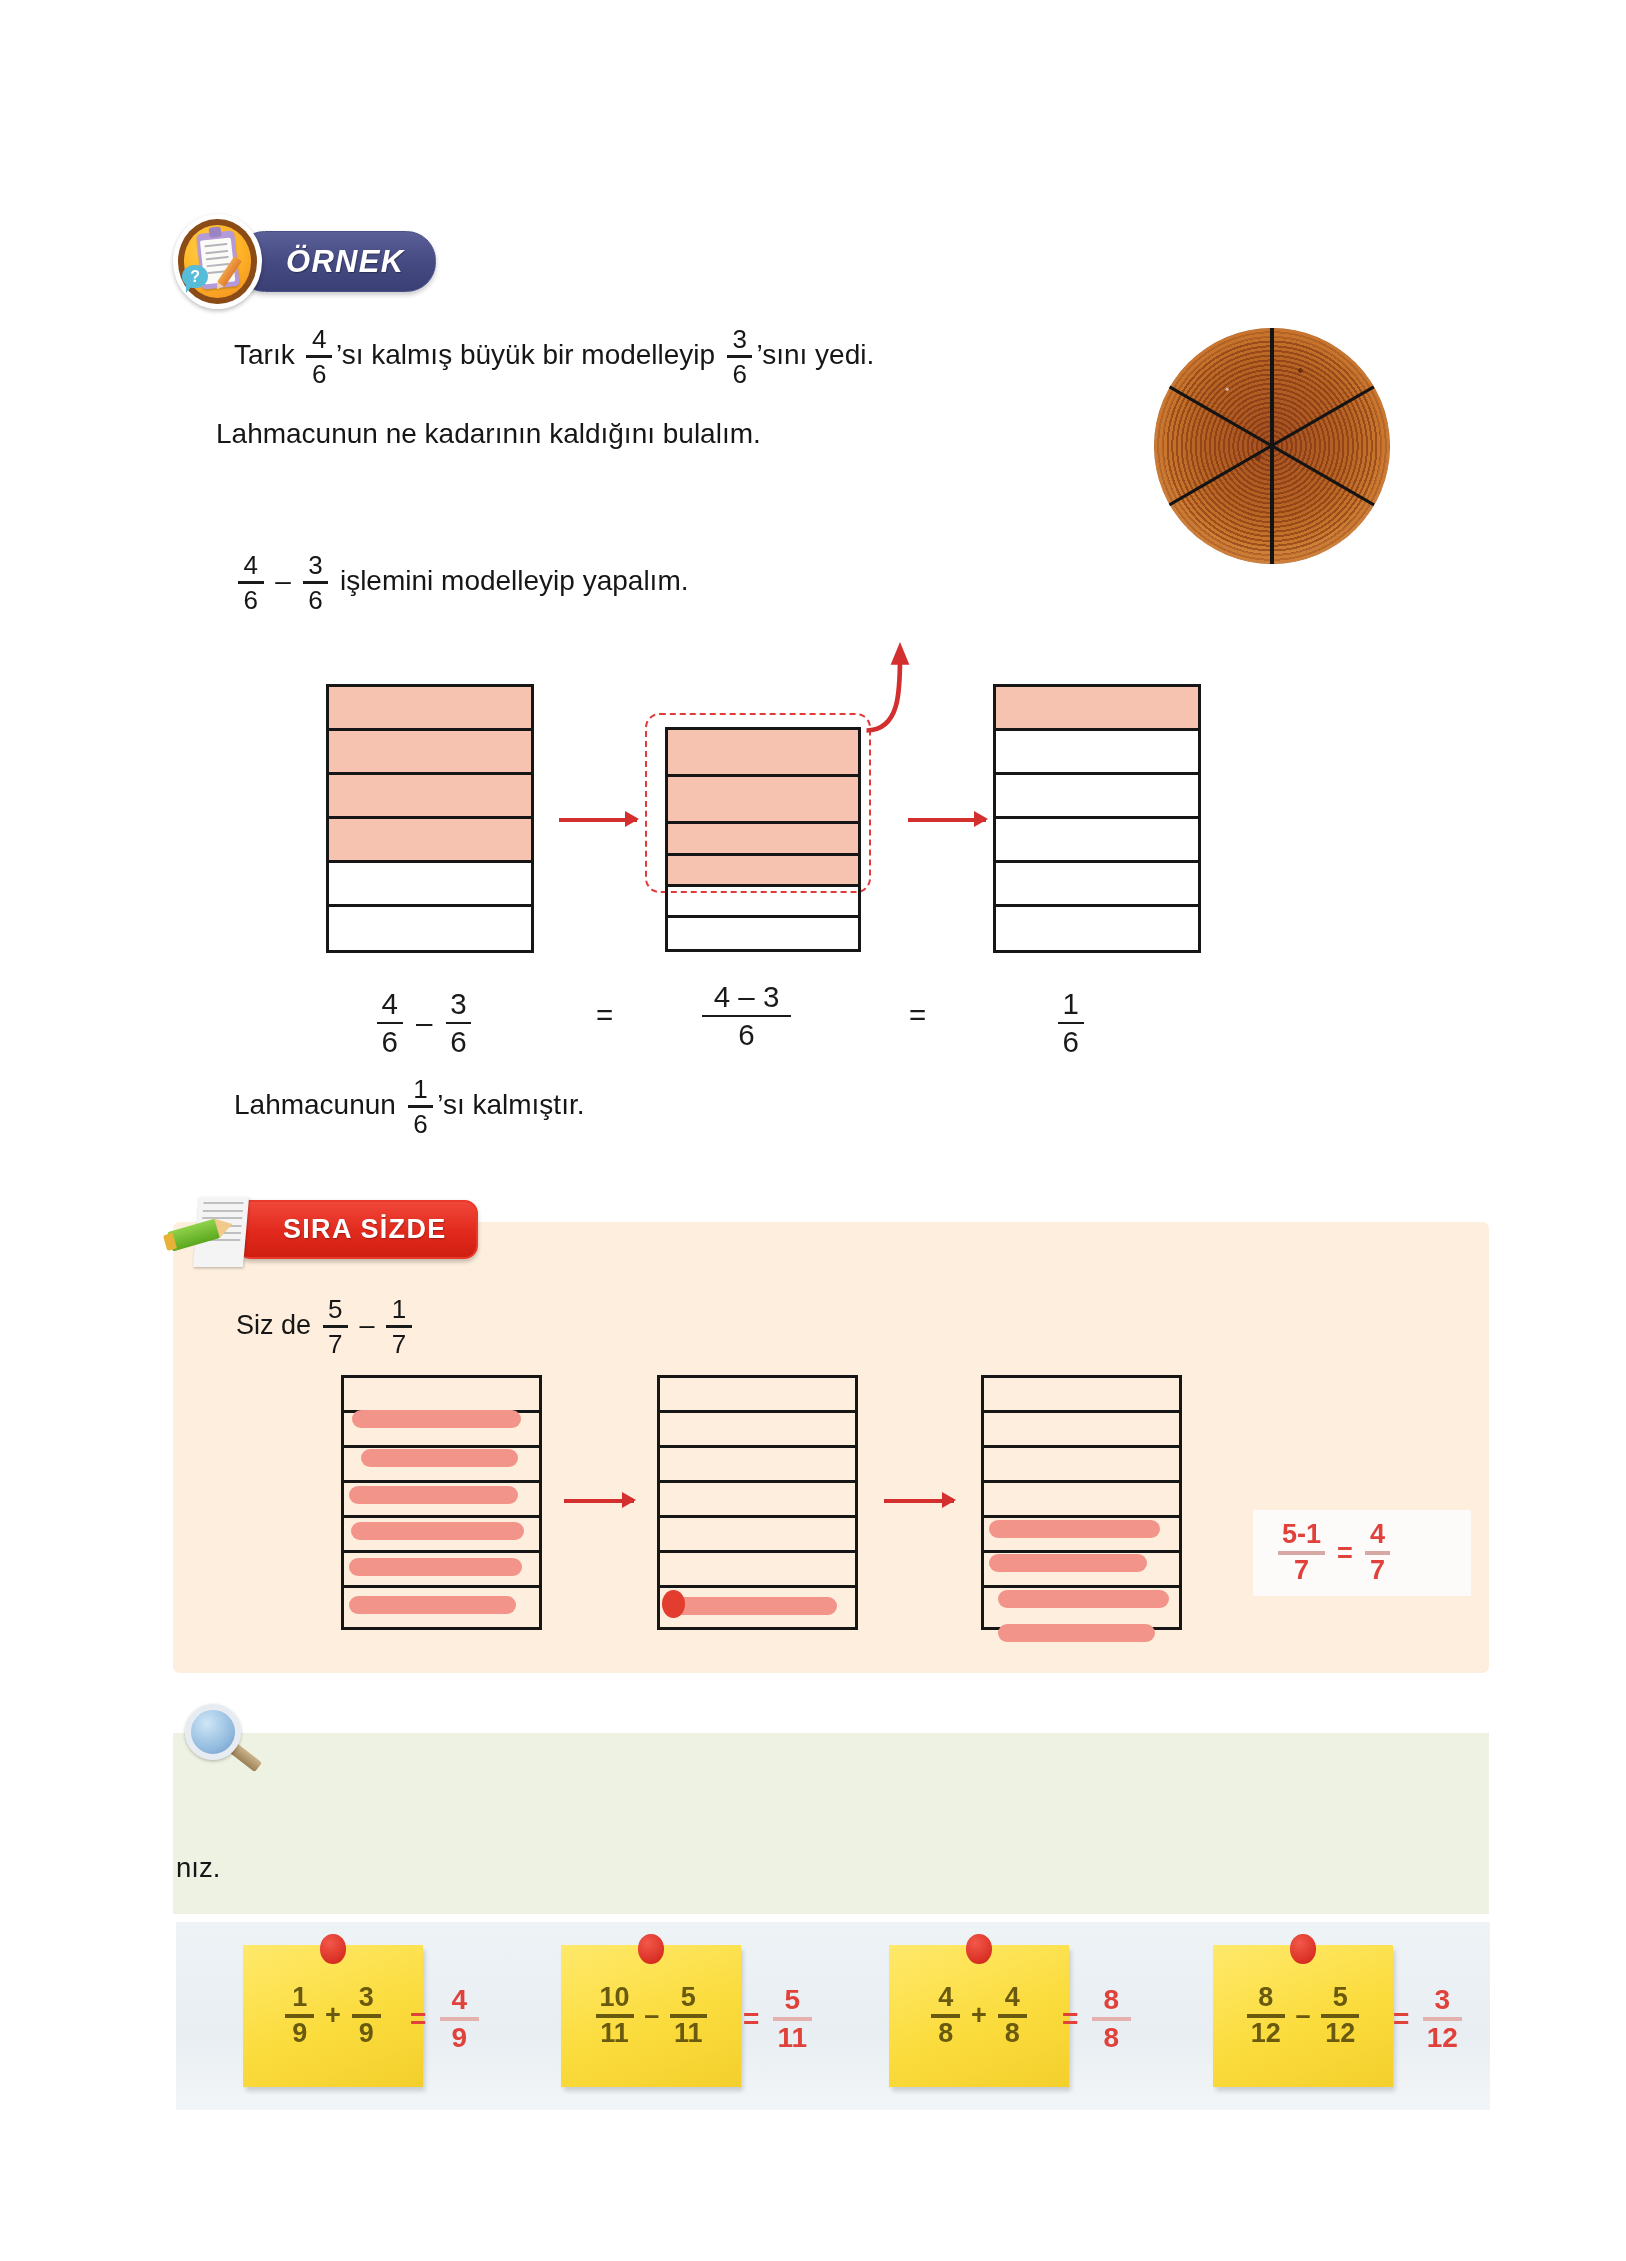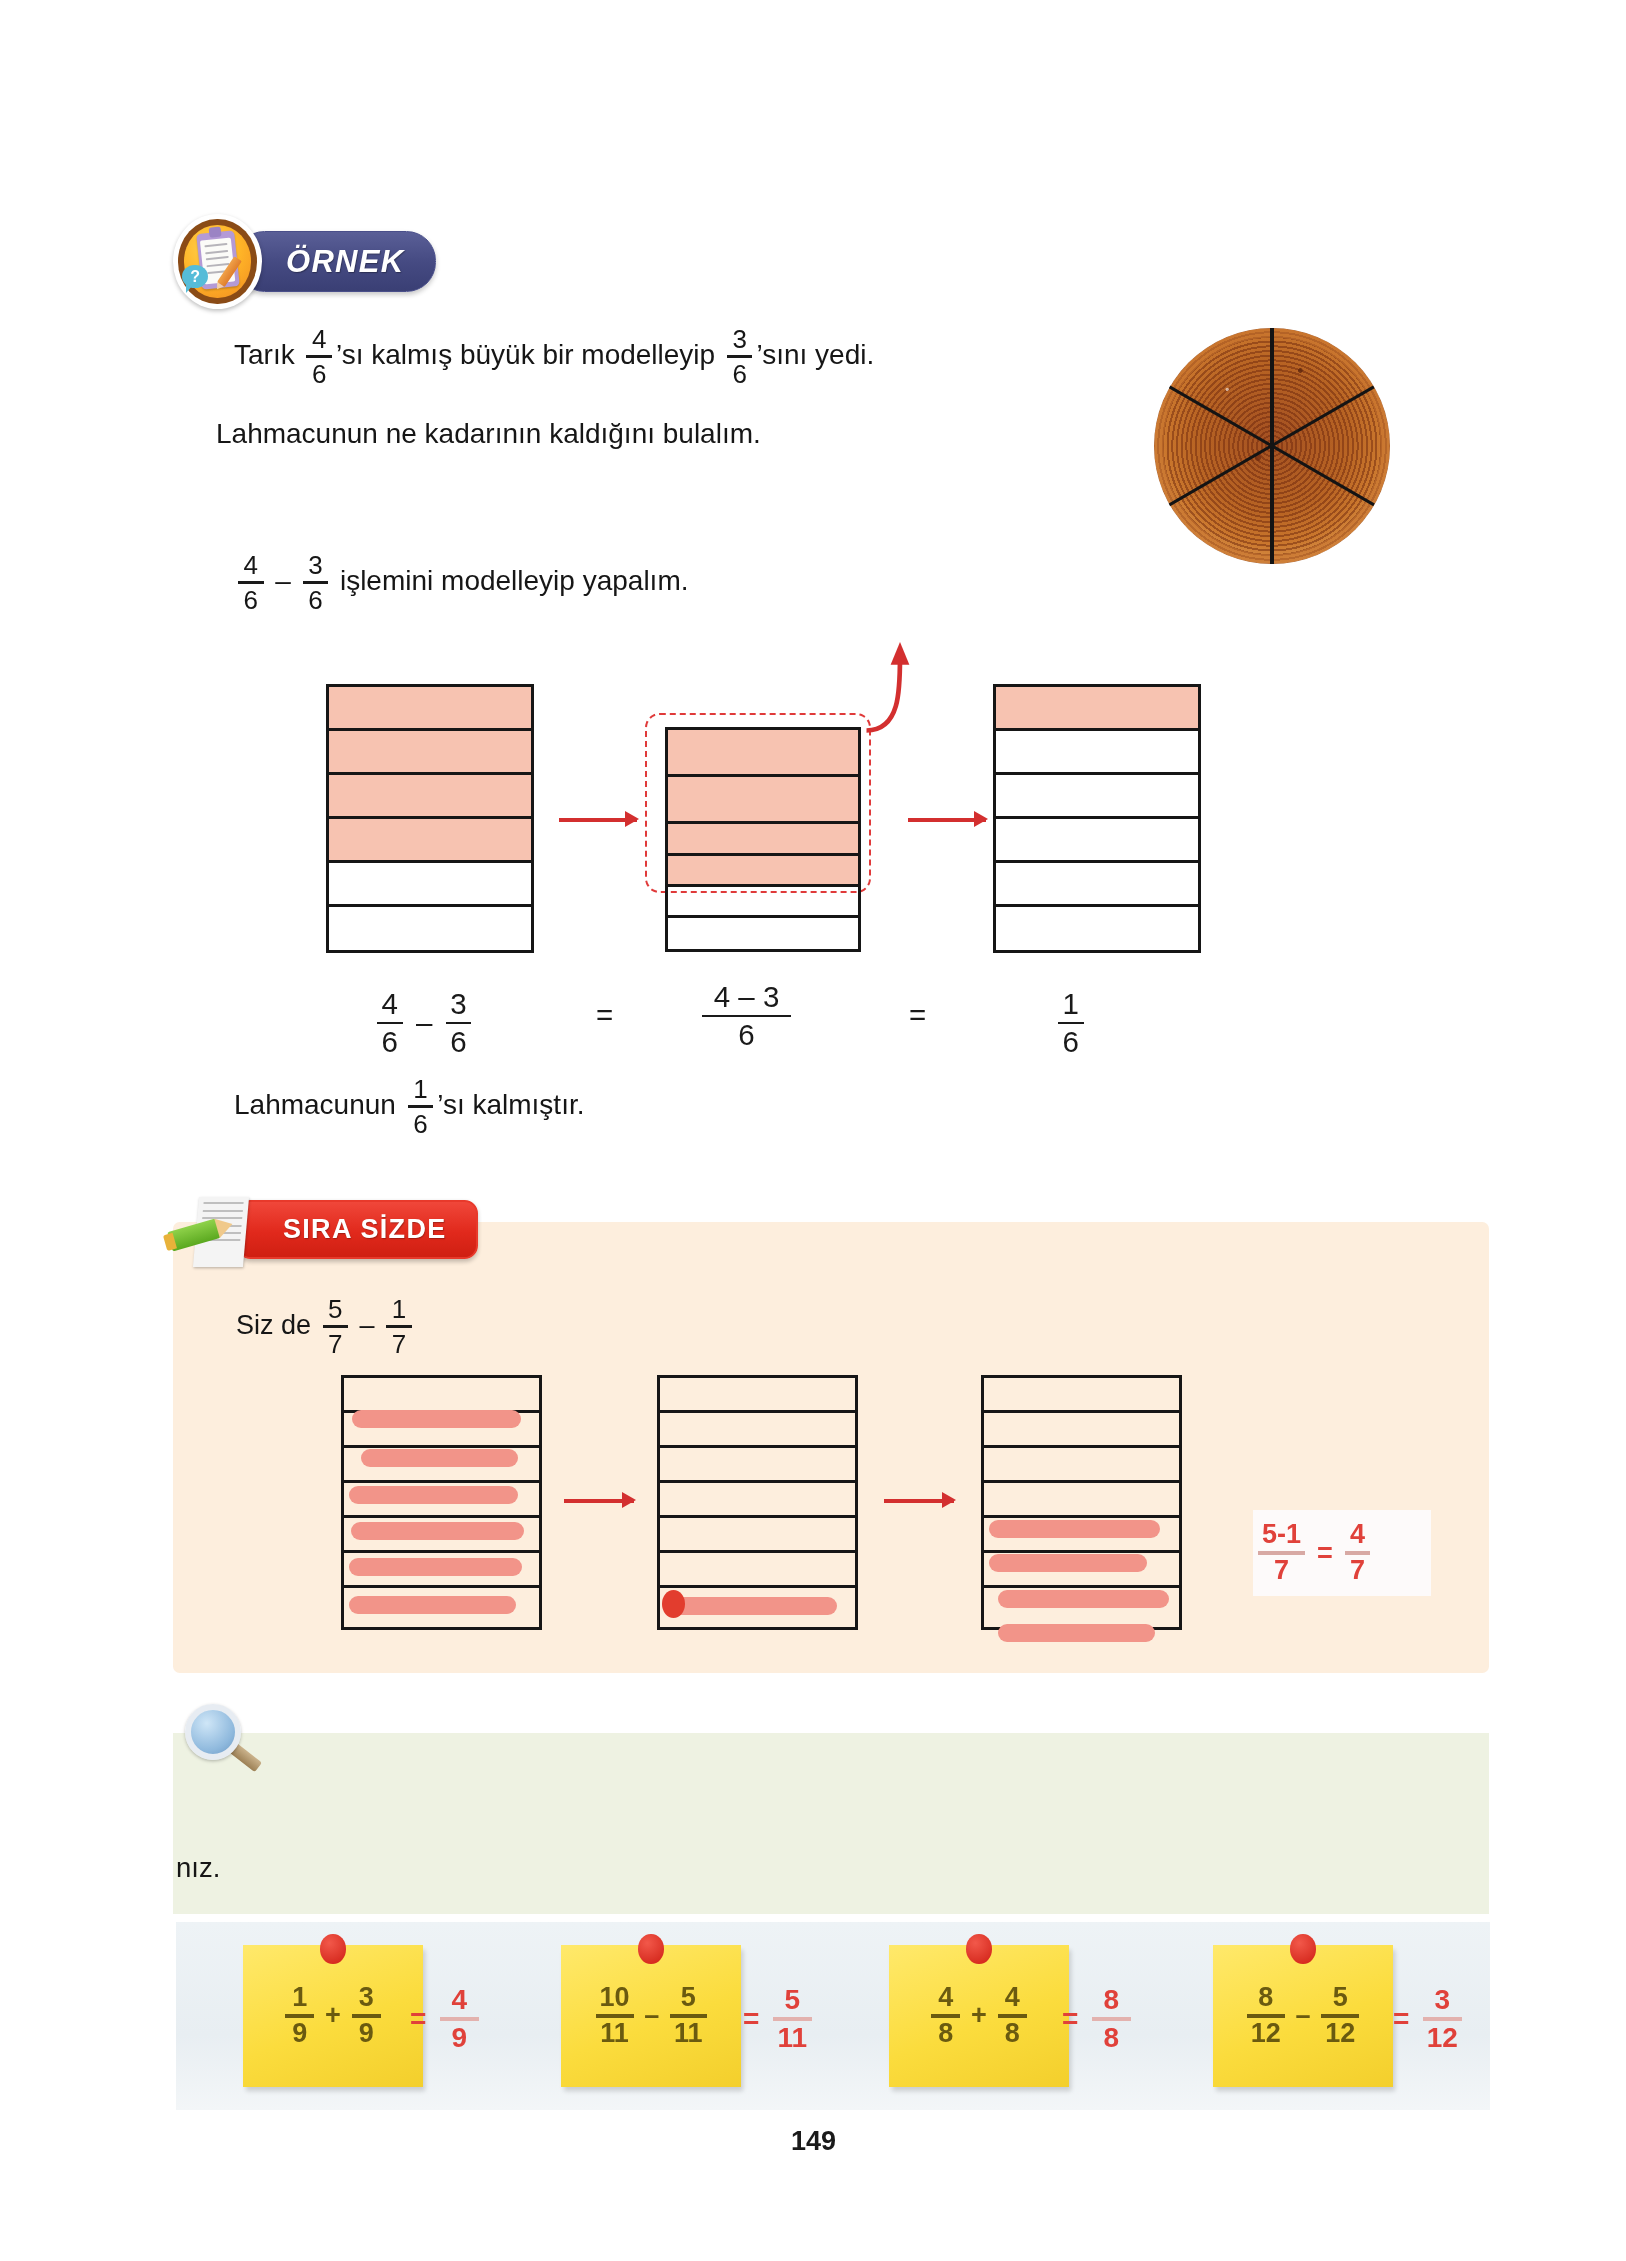--- a/index.html
+++ b/index.html
@@ -469,21 +469,21 @@
     <div class="cell" style="height:35px"></div>
     <div class="cell" style="height:35px"></div>
     <div class="cell" style="height:35px"></div>
     <div class="cell" style="height:35px"></div>
   </div>
   <div class="stroke" style="left:989px; top:1520px; width:171px;"></div>
   <div class="stroke" style="left:989px; top:1554px; width:158px;"></div>
   <div class="stroke" style="left:998px; top:1590px; width:171px;"></div>
   <div class="stroke" style="left:998px; top:1624px; width:157px;"></div>
 
-  <div class="hand-eq" style="left:1253px; top:1510px; width:176px; height:86px; padding:0 1px;">
+  <div class="hand-eq" style="left:1253px; top:1510px; width:176px; height:86px; padding:0 21px;">
     <span class="frac">
       <span class="num">5-1</span>
       <span class="bar"></span>
       <span class="den">7</span>
     </span>
     <span style="margin:0 8px">=</span>
     <span class="frac">
       <span class="num">4</span>
       <span class="bar"></span>
       <span class="den">7</span>
@@ -598,16 +598,15 @@
       <span class="eqsign">=</span>
       <span class="frac">
         <span class="num">3</span>
         <span class="bar"></span>
         <span class="den">12</span>
       </span>
     </div>
 
   </div>
 
-  <div class="pagenum">149</div>
 
 </div>
 
 
 </body></html>

